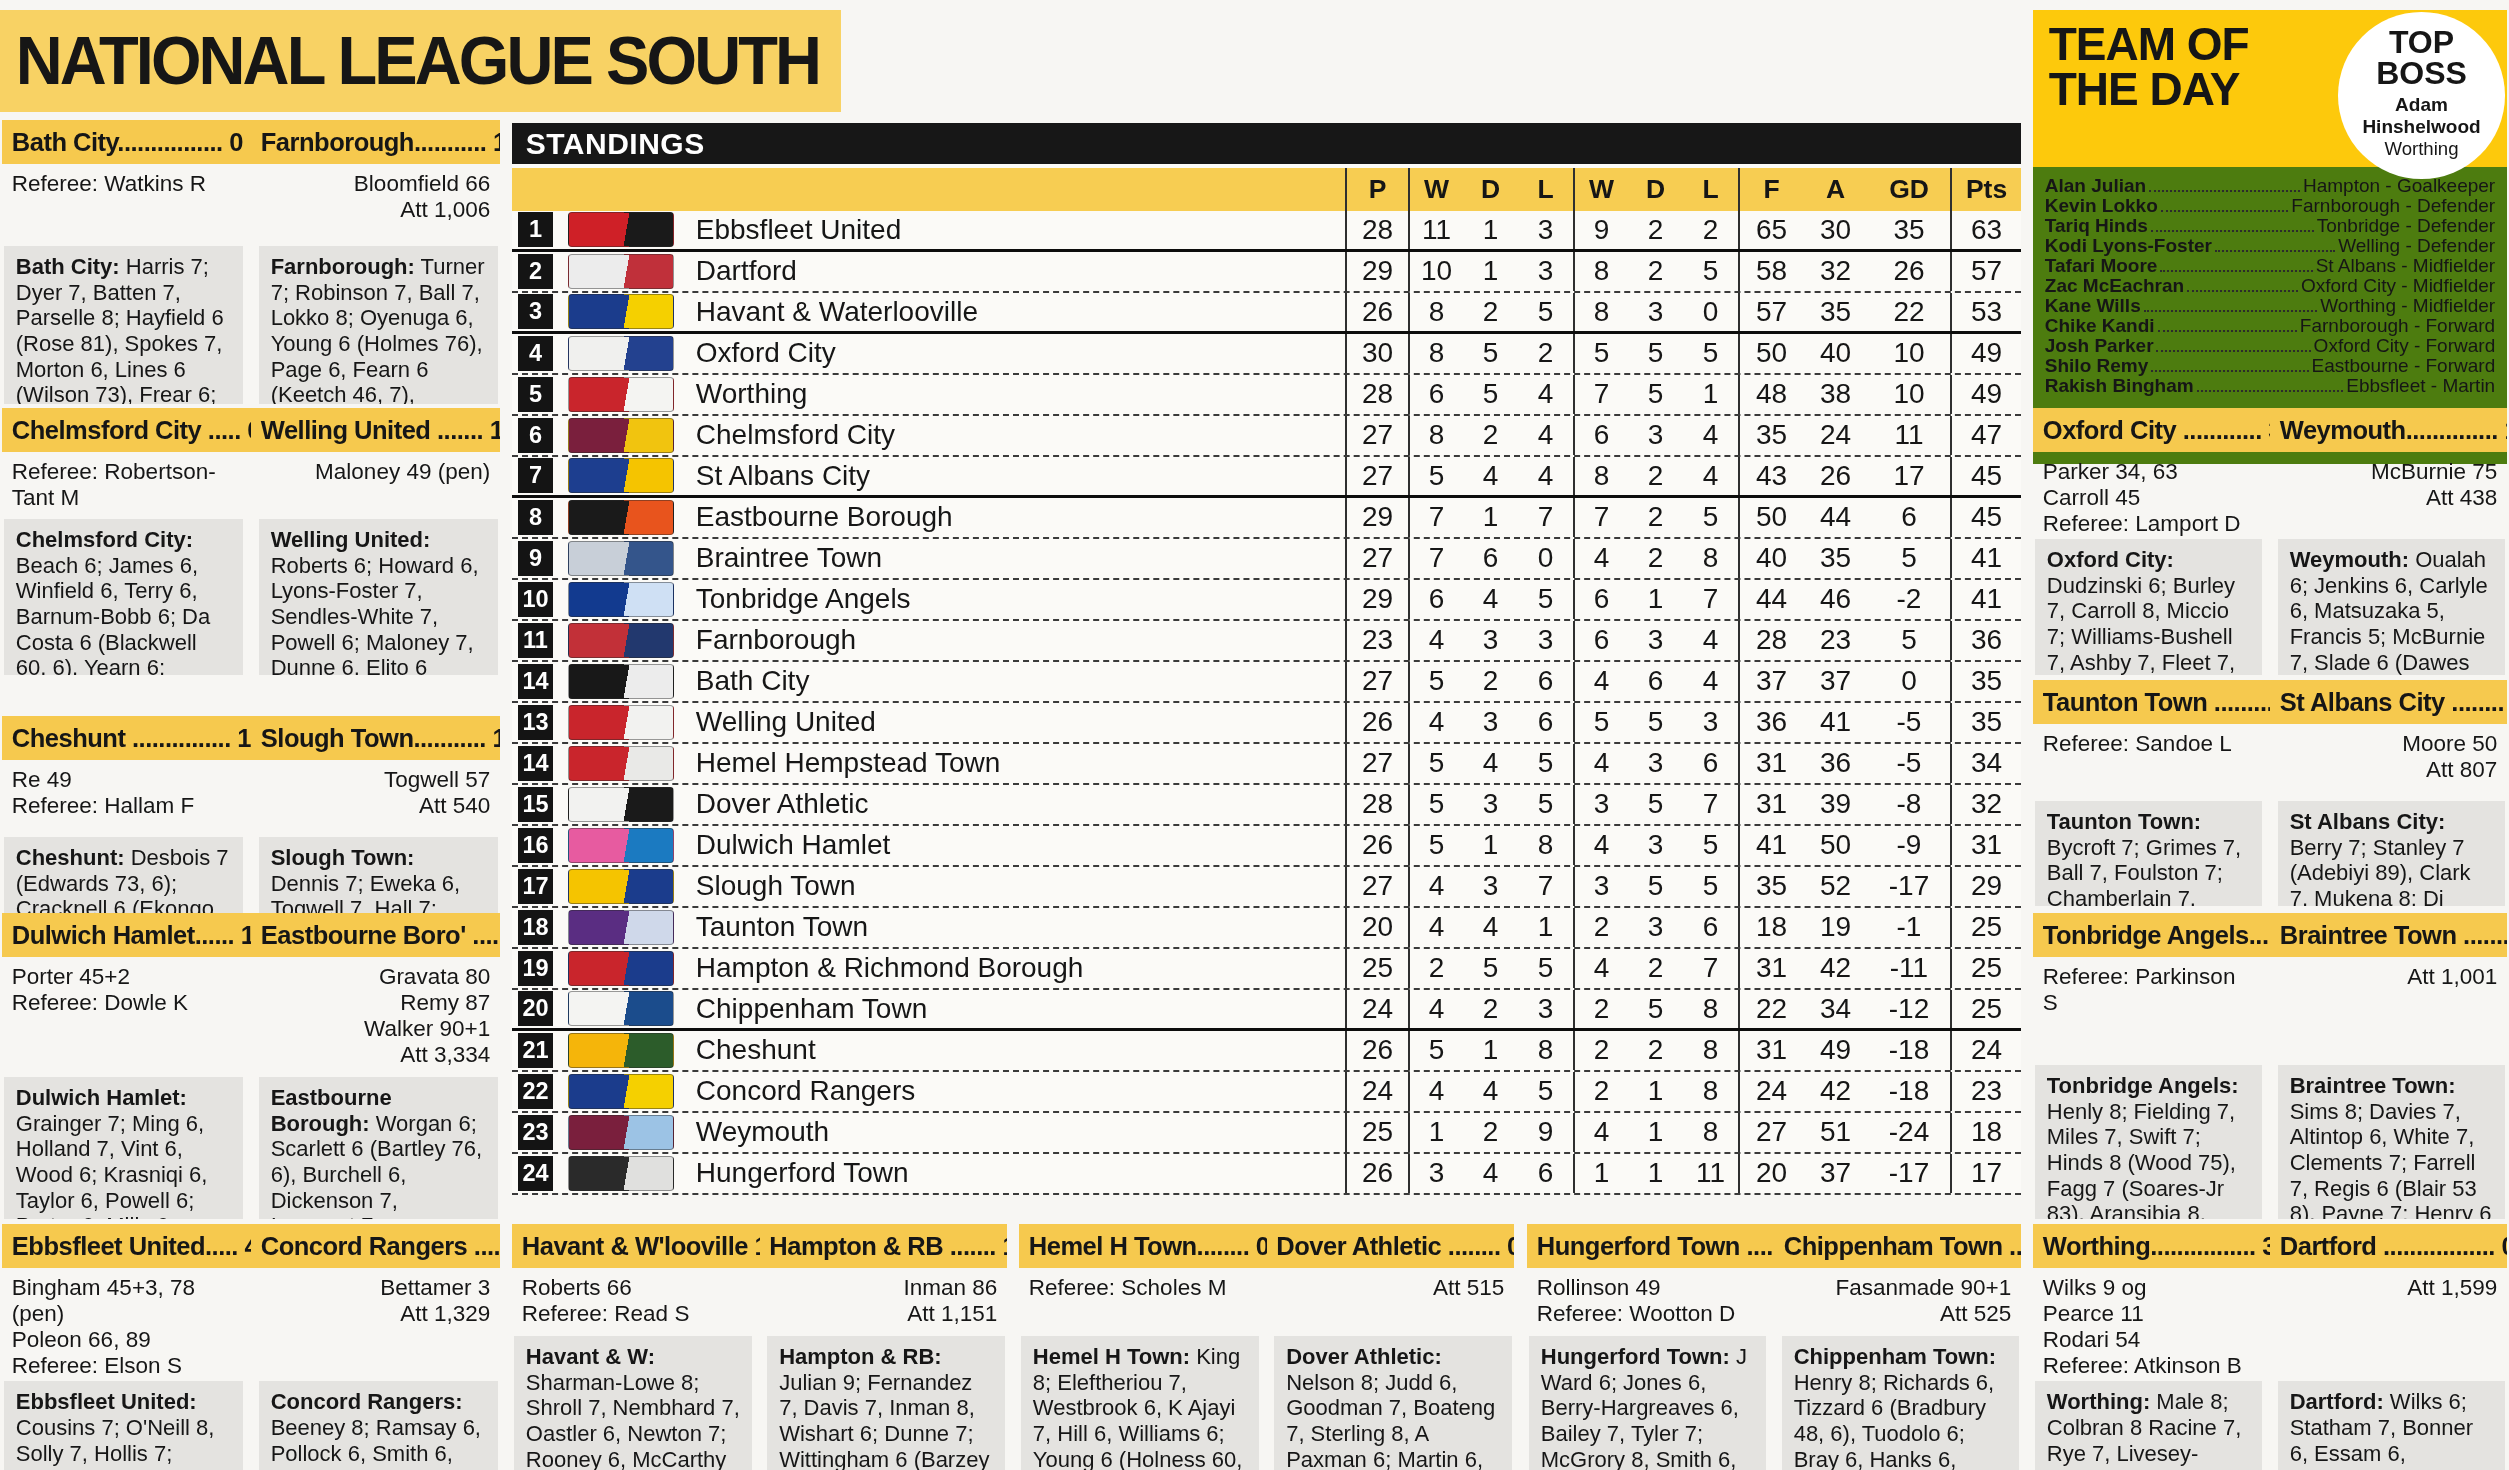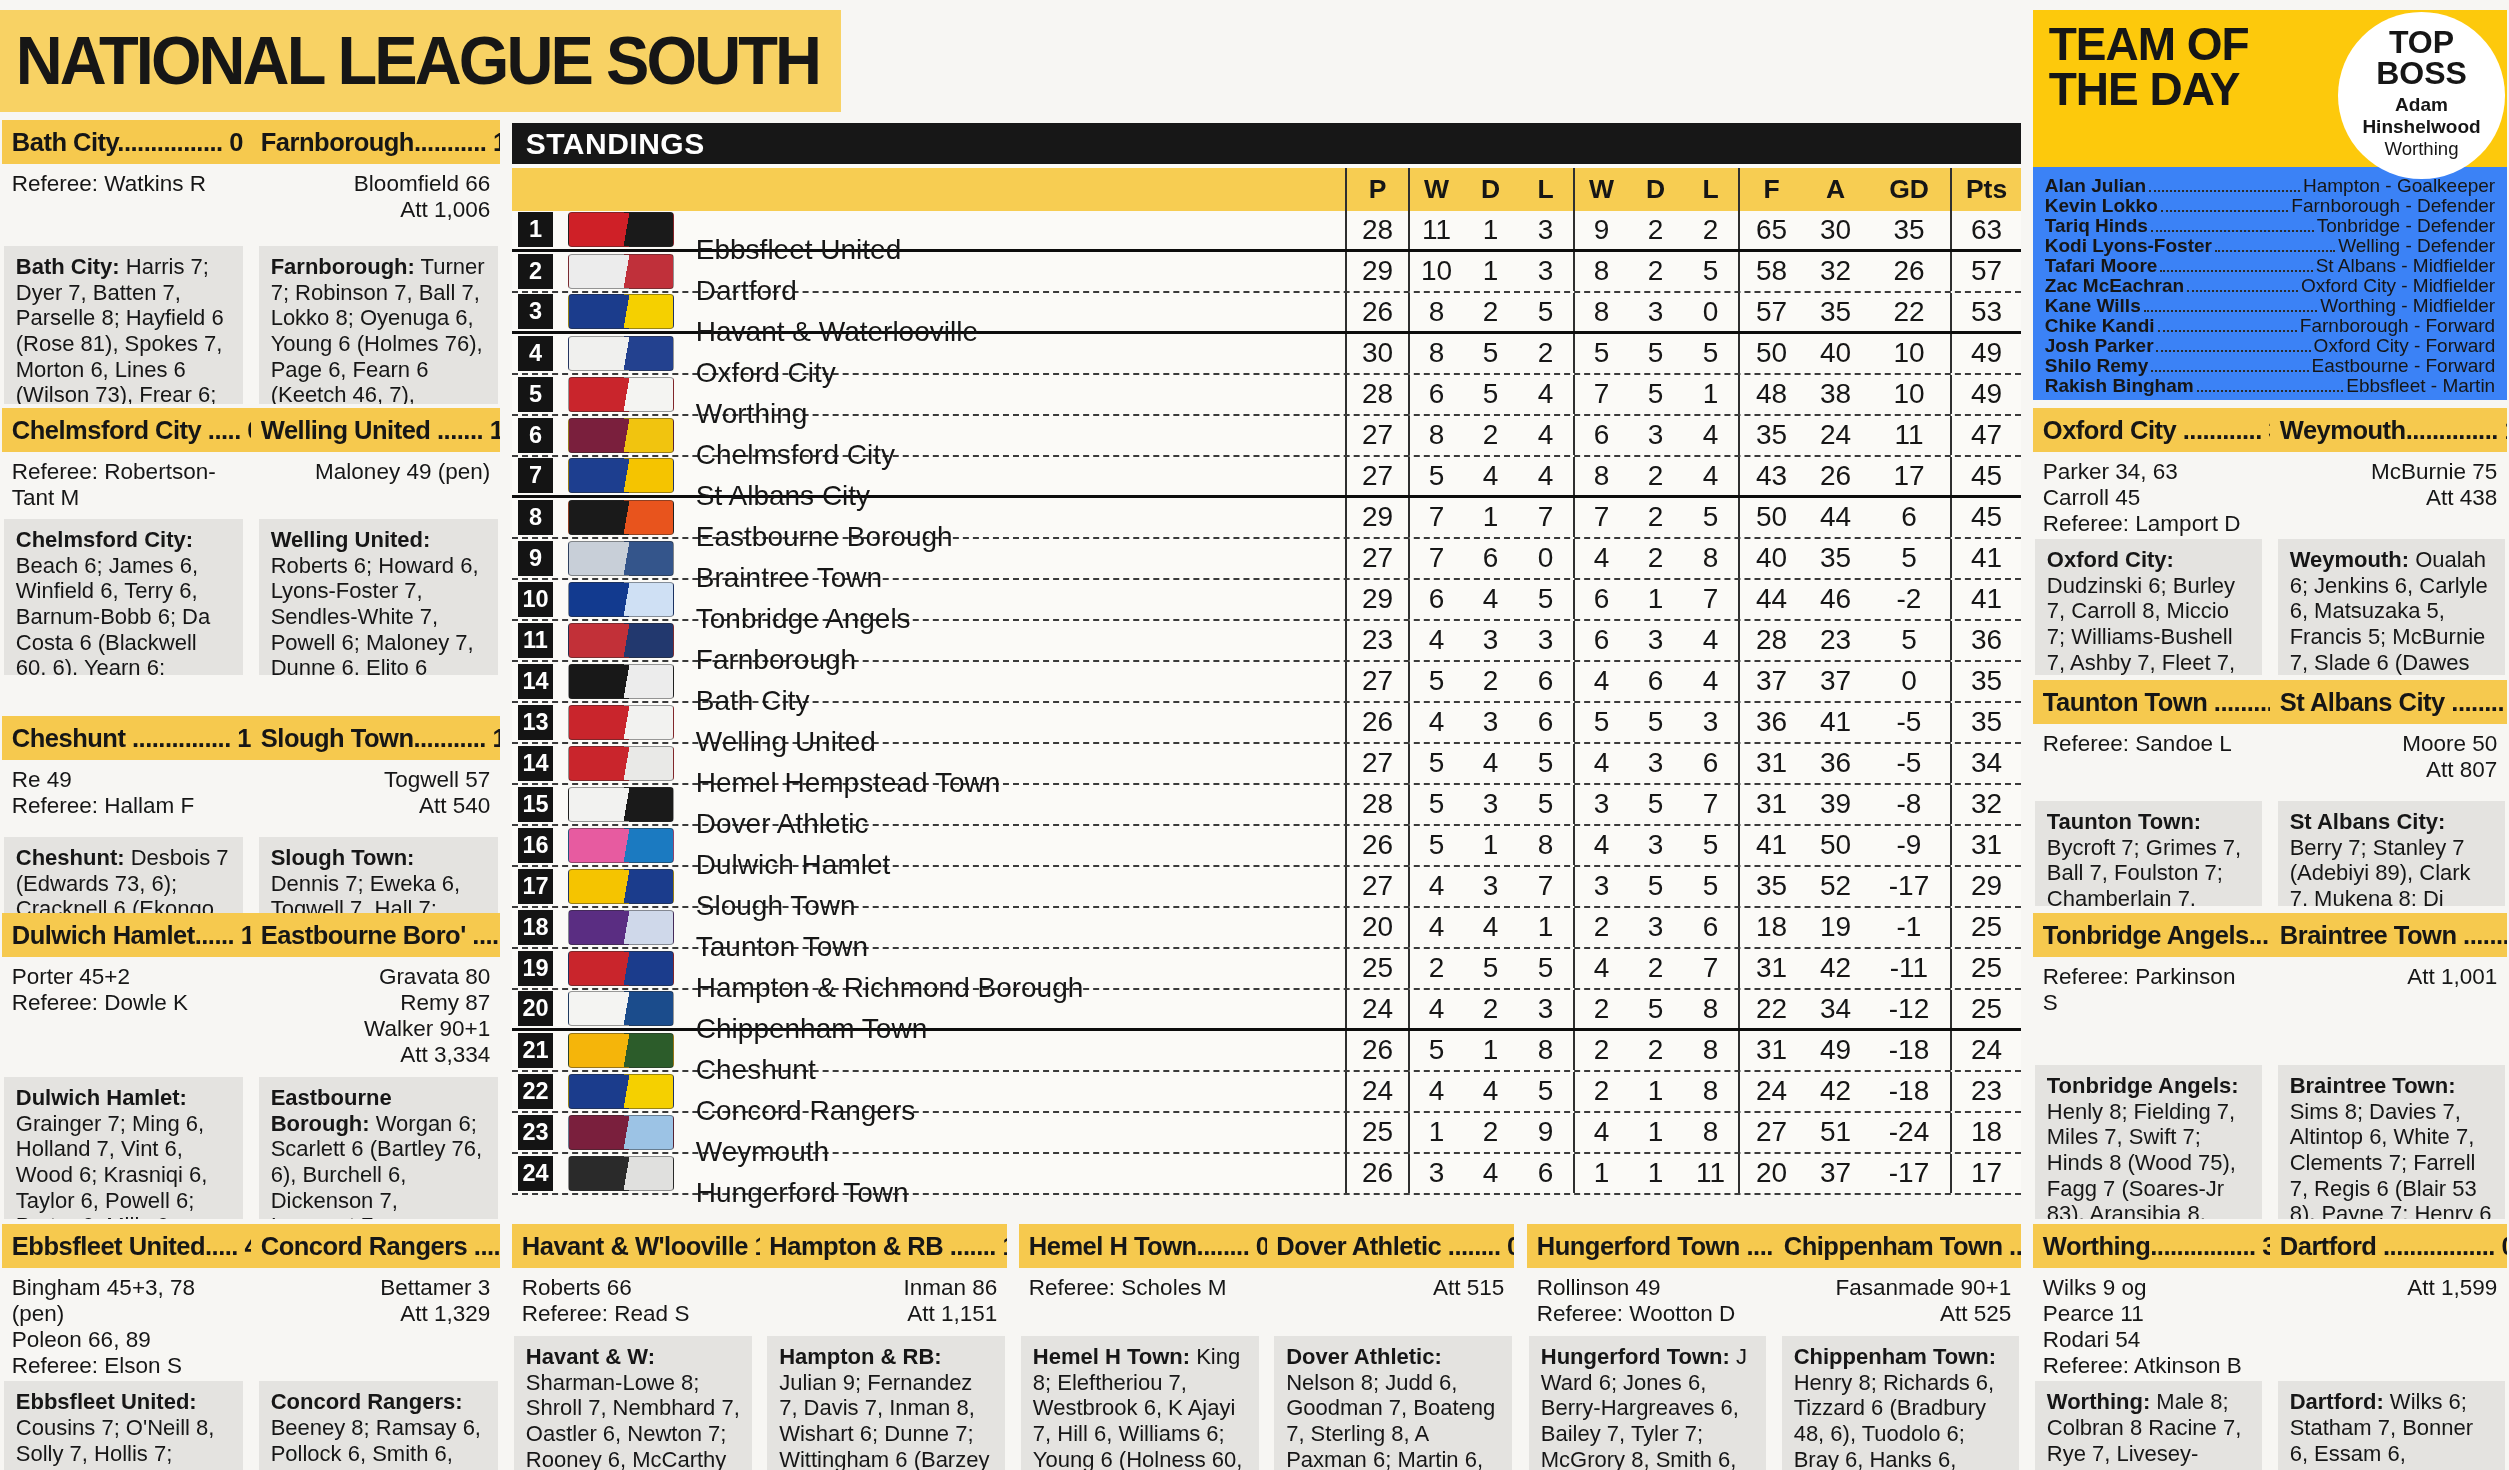--- a/index.html
+++ b/index.html
@@ -21,21 +21,21 @@
   .st-head{margin-top:3.9px;height:43px;background:#f7cd52;}
   .st-head .cell{font-weight:700;font-size:26.5px;}
   .cell{display:flex;align-items:center;justify-content:center;height:100%;box-sizing:border-box;}
   .cell.left{justify-content:flex-start;}
   .bl{border-left:2px solid #2f2f2f;}
   .st-rows{height:982px;}
   .st-row-wrap{height:41px;box-sizing:border-box;}
   .sep-d{border-bottom:2.9px dashed #3a3a3a;}
   .sep-s{border-bottom:3.9px solid #0d0d0d;}
   .st-rows .cell{font-size:28px;}
-  .sname{font-size:28px;padding-left:11.8px;white-space:nowrap;overflow:hidden;margin-top:20px;}
+  .sname{font-size:28px;padding-left:11.8px;white-space:nowrap;overflow:hidden;}
   .spos{width:35px;height:35px;margin-left:2px;background:#141414;color:#fff;display:flex;
         align-items:center;justify-content:center;font-weight:700;font-size:23.5px;}
   .sbadge{width:104px;height:33px;border-radius:3.9px;border:1px solid rgba(40,40,40,.45);}
 
   
   .match{position:absolute;overflow:hidden;}
   .match::after{content:"";position:absolute;left:calc(50% - 1px);top:43px;bottom:5.9px;
                 border-left:2px dotted #9a9a9a;z-index:-1;}
   .match-head{height:44px;background:#f6c94e;display:flex;align-items:center;
               font-weight:700;font-size:25.5px;letter-spacing:-0.5px;}
@@ -57,21 +57,21 @@
   
   .totd{position:absolute;left:2033px;top:9.8px;width:474px;height:390px;}
   .totd-head{position:relative;height:157px;background:#fdc90c;}
   .totd-title{margin:0;padding:11.8px 0 0 15.7px;font-size:46px;line-height:.98;font-weight:800;
               width:294px;letter-spacing:-1px;}
   .topboss{position:absolute;top:2px;right:2px;width:167px;height:167px;background:#fff;
            border-radius:50%;text-align:center;box-sizing:border-box;z-index:2;}
   .tb-label{font-size:32px;font-weight:800;line-height:.95;padding-top:15.7px;width:147px;margin:0 auto;}
   .tb-name{font-size:19px;font-weight:700;margin-top:5.9px;}
   .tb-club{font-size:18.6px;}
-  .totd-list{background:#3b82f6;height:233px;padding:7.8px 11.8px 3.9px;box-sizing:border-box;
+  .totd-list{background:#4d7c0f;height:297px;padding:7.8px 11.8px 3.9px;box-sizing:border-box;
              list-style:none;margin:0;}
   .totd-row{display:flex;align-items:baseline;height:20px;font-size:19px;}
   .totd-name{font-weight:700;white-space:nowrap;}
   .totd-fill{flex:1;border-bottom:2.9px dotted #2b2b2b;margin:0 2.9px 2.9px;}
   .totd-desc{white-space:nowrap;}
 </style>
 </head>
 <body>
 
 <div class="page">

